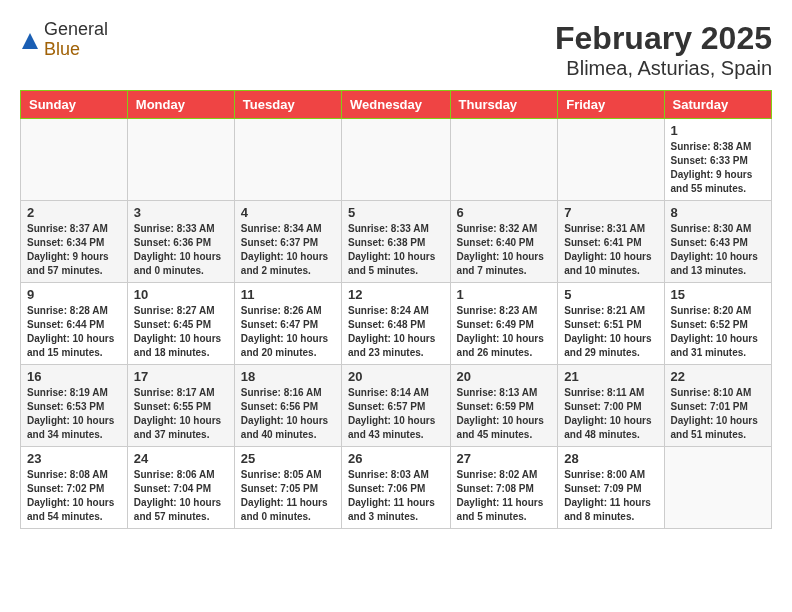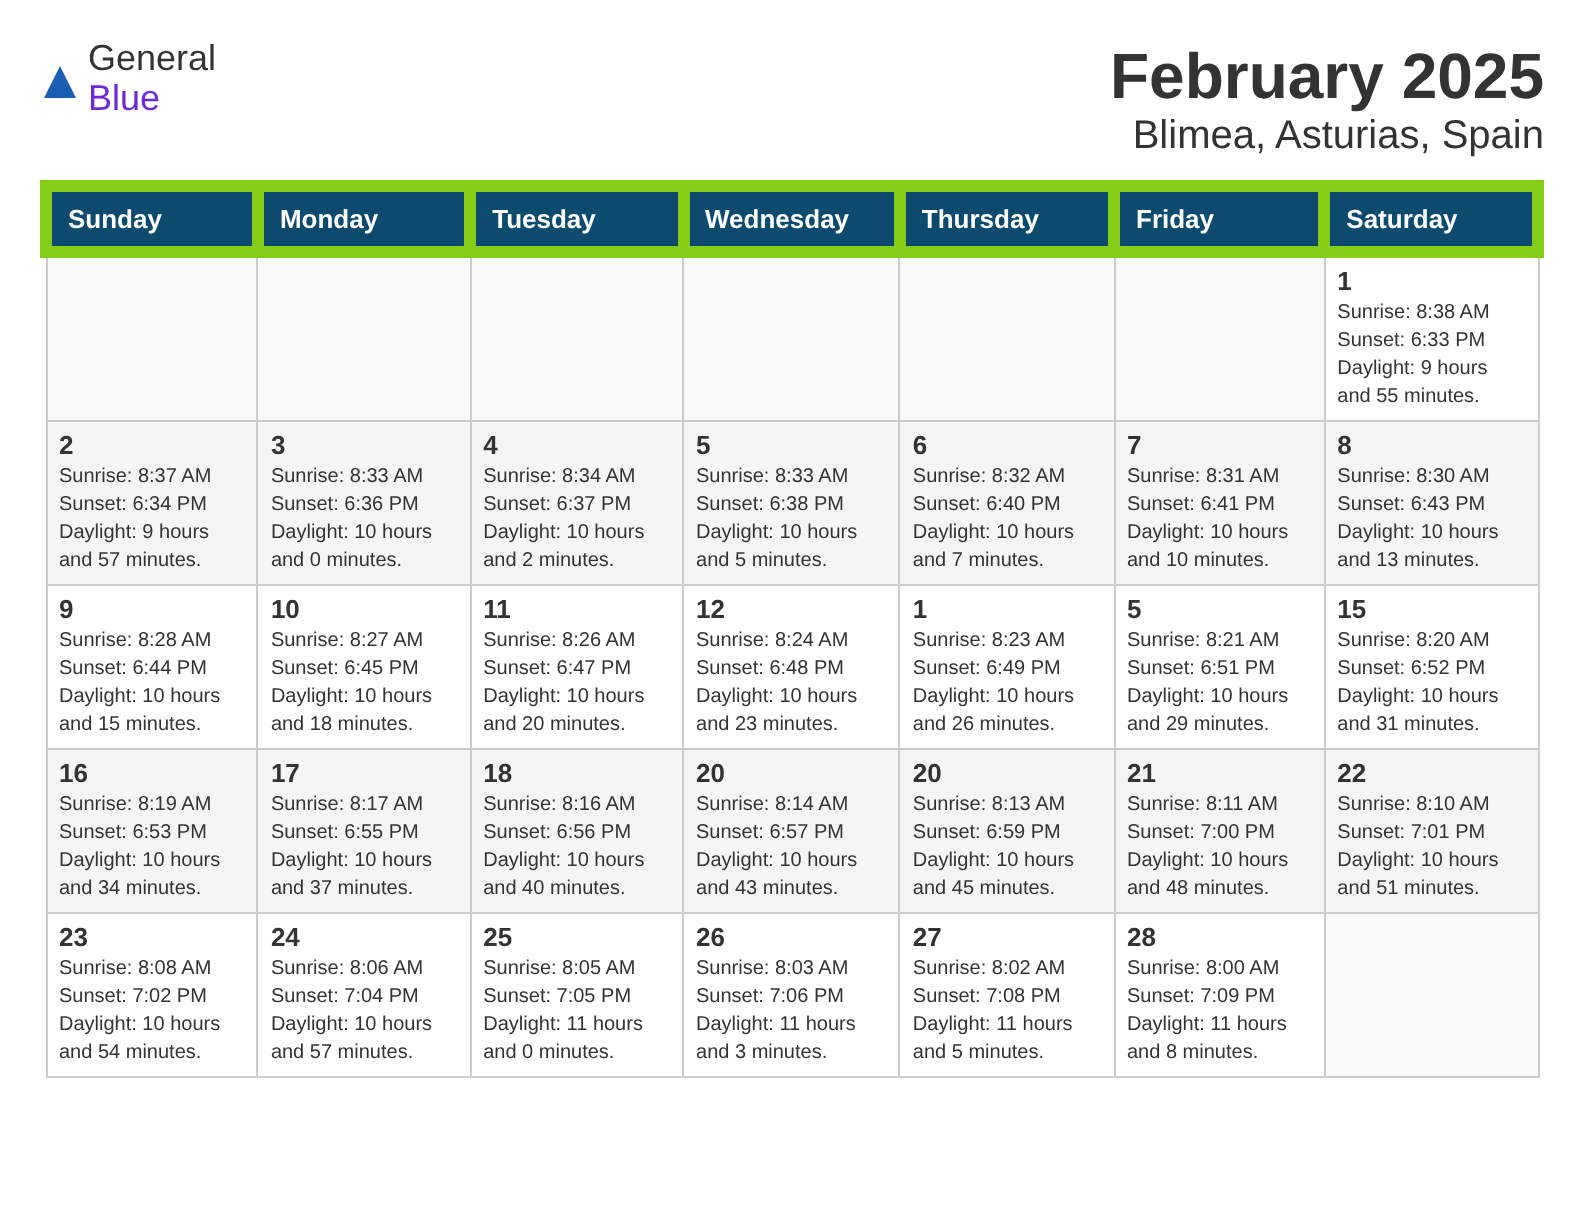--- a/index.html
+++ b/index.html
@@ -21,21 +21,21 @@
       align-items: center;
     }
     .logo-text {
       display: flex;
       flex-direction: column;
       font-size: 18px;
       font-weight: normal;
       line-height: 1.1;
     }
     .logo-general { color: #333; }
-    .logo-blue { color: #6d28d9; }
+    .logo-blue { color: #a16207; }
     .logo-icon {
       width: 20px;
       height: 20px;
       margin-right: 4px;
       margin-top: 2px;
     }
     .title-block {
       text-align: right;
     }
     .title-block h1 {
@@ -48,26 +48,26 @@
       font-size: 20px;
       font-weight: normal;
       color: #333;
     }
     .calendar {
       width: 100%;
       border-collapse: collapse;
       border: 1px solid #ccc;
     }
     .calendar th {
-      background: #0c4a6e;
+      background: #ef4444;
       color: #fff;
       text-align: left;
       padding: 6px 8px;
       font-size: 13px;
-      border: 6px solid #84cc16;
+      border: 1px solid #84cc16;
     }
     .calendar td {
       border: 1px solid #ccc;
       vertical-align: top;
       padding: 4px 6px;
       width: 110px;
       min-height: 80px;
       font-size: 10px;
       color: #333;
       background: #fff;
@@ -78,20 +78,21 @@
     .day-num {
       font-size: 13px;
       font-weight: bold;
       margin-bottom: 2px;
       display: block;
     }
     .day-info {
       font-size: 10px;
       color: #333;
       line-height: 1.4;
+      font-weight: bold;
     }
     .row-even td {
       background: #f5f5f5;
     }
   </style>
 </head>
 <body>
 
 <div class="header">
   <div class="logo">

